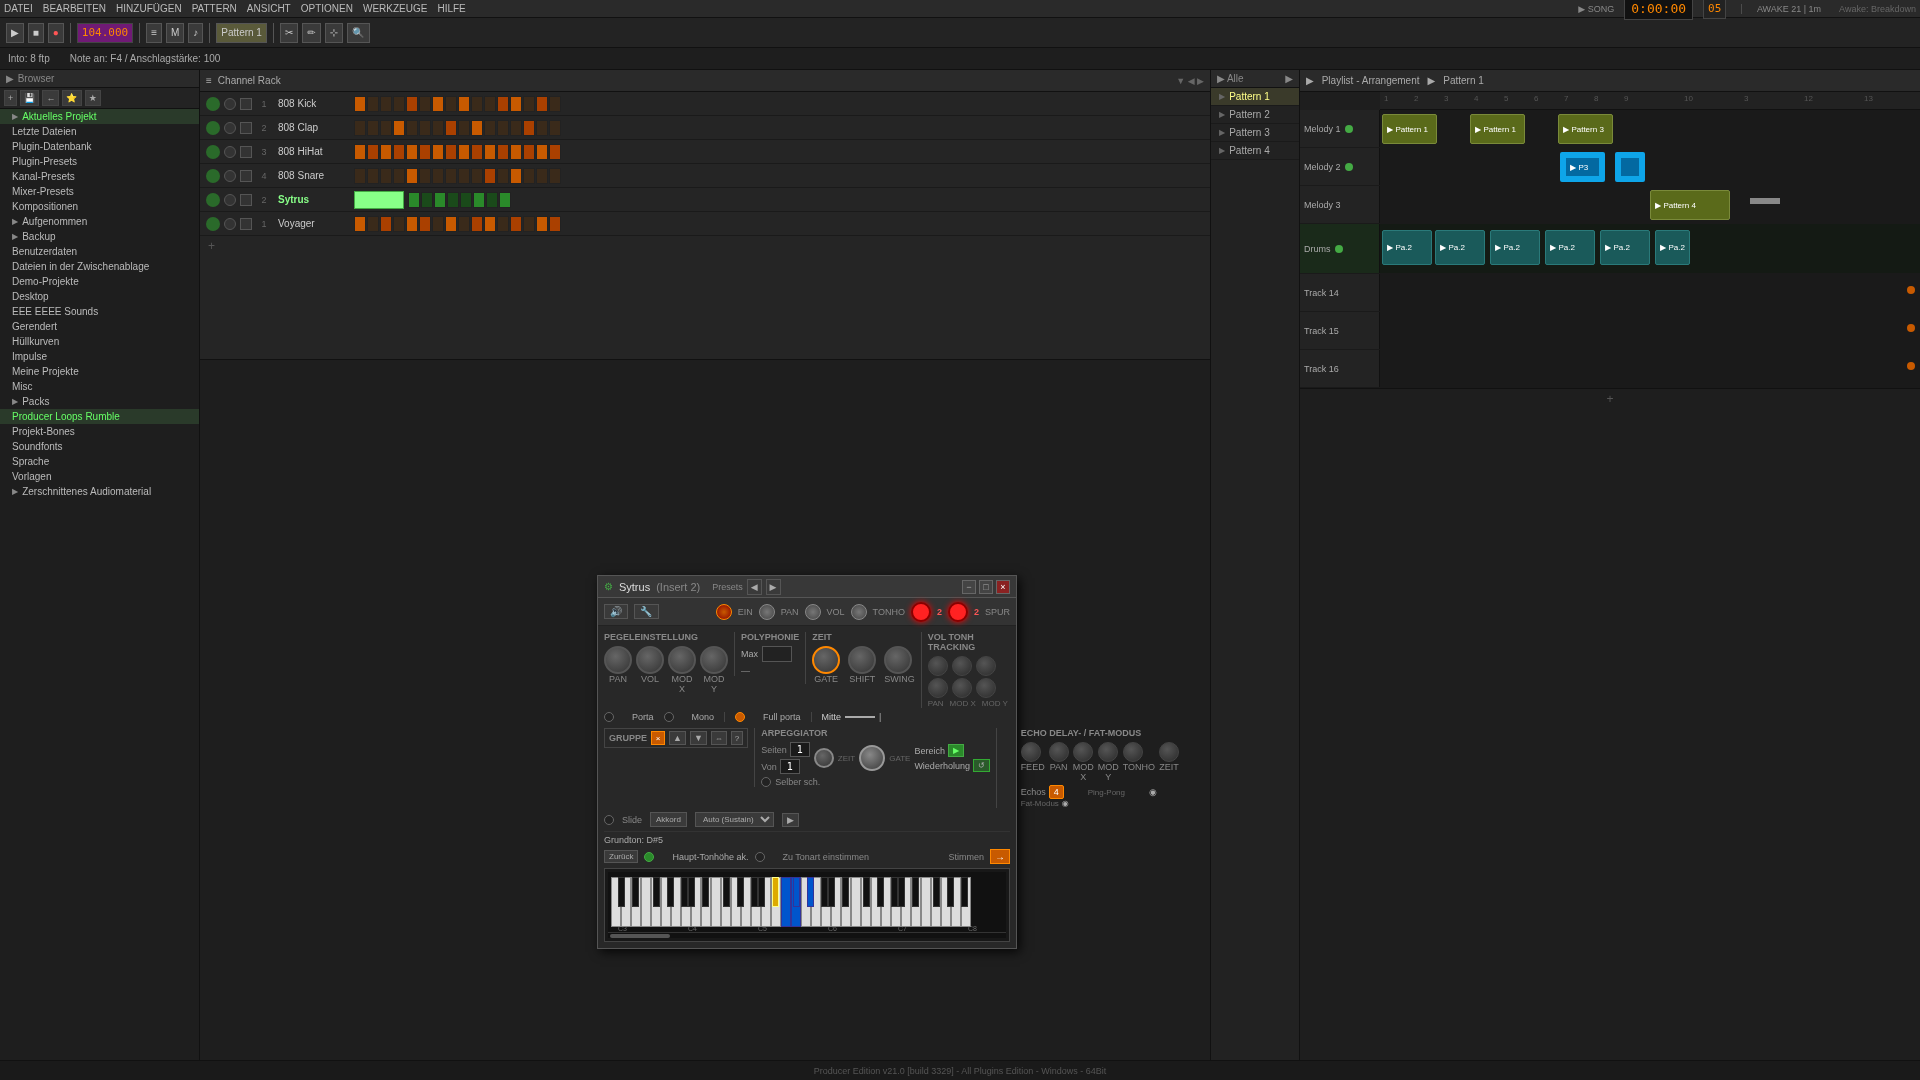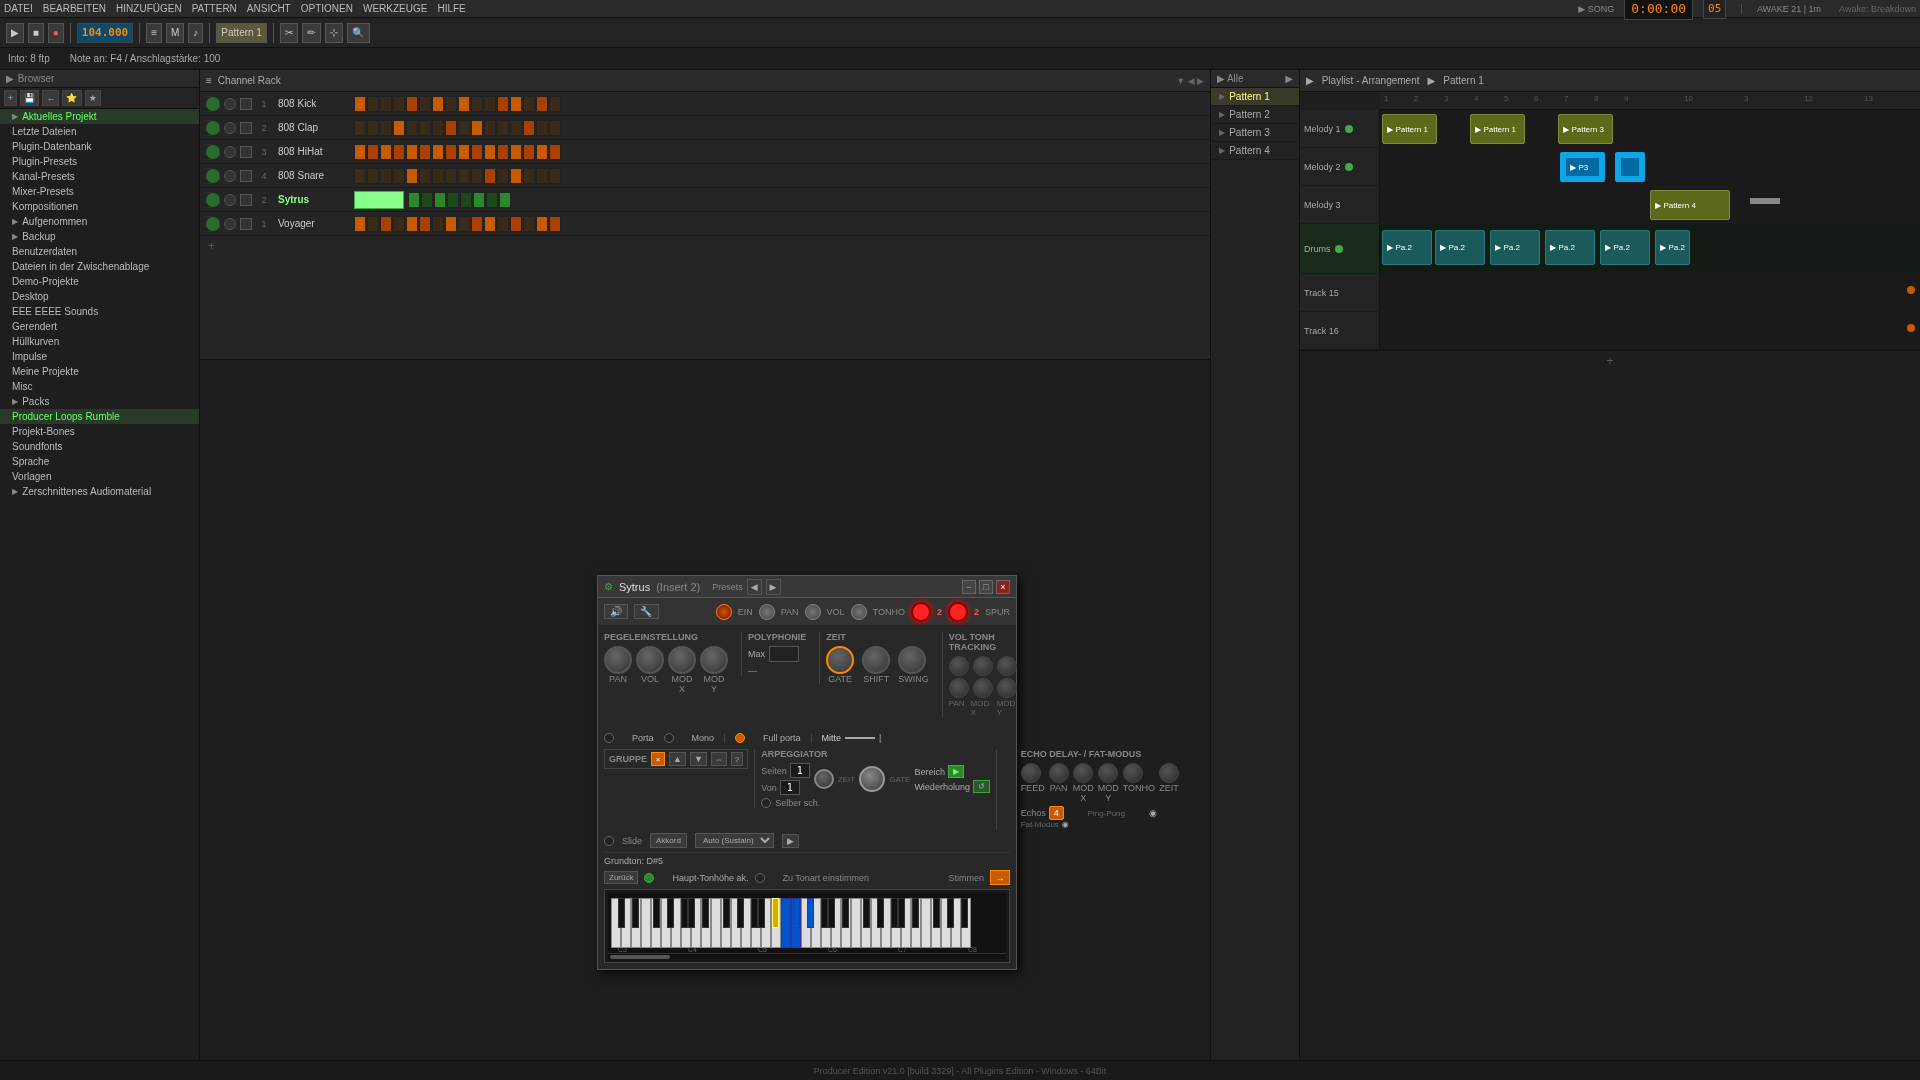--- a/index.html
+++ b/index.html
@@ -52,30 +52,29 @@
       border: 1px solid #444;
       color: #f80;
       font-size: 13px;
       font-family: monospace;
       padding: 1px 6px;
       height: 22px;
       display: flex;
       align-items: center;
     }
     .bpm-display {
-      background: #0c4a6e;
+      background: #701a75;
       border: 1px solid #444;
       color: #f80;
       font-size: 11px;
       font-family: monospace;
       padding: 1px 4px;
       height: 20px;
       display: flex;
       align-items: center;
-      font-weight: bold;
     }
     .toolbar-sep { width: 1px; background: #555; height: 20px; margin: 0 2px; }
 
     
     .info-bar {
       background: #1e1e1e;
       height: 22px;
       display: flex;
       align-items: center;
       padding: 0 8px;
@@ -808,21 +807,21 @@
           <div style="font-size:9px;color:#888">TONHO</div>
           <div class="led-red" style="width:20px;height:20px"></div>
           <div style="font-size:9px;color:#f55;font-weight:bold">2</div>
           <div class="led-red" style="width:20px;height:20px"></div>
           <div style="font-size:9px;color:#f55;font-weight:bold">2</div>
           <div style="font-size:9px;color:#888">SPUR</div>
         </div>
 
         <div class="plugin-body">
 
-          <div style="display:flex;gap:13px;align-items:flex-start;margin-bottom:16px">
+          <div style="display:flex;gap:6px;align-items:flex-start;margin-bottom:4px">
             <div>
               <div class="section-title">Pegeleinstellung</div>
               <div style="display:flex;gap:4px;margin-top:4px">
                 <div>
                   <div class="knob"></div>
                   <div class="plugin-label">PAN</div>
                 </div>
                 <div>
                   <div class="knob"></div>
                   <div class="plugin-label">VOL</div>
@@ -1241,20 +1240,28 @@
                 </div>
               <div class="pattern-block pb-teal" style="left:220px;width:50px;top:6px;height:35px">
                   <span>▶ Pa.2</span>
                 </div>
               <div class="pattern-block pb-teal" style="left:275px;width:35px;top:6px;height:35px">
                   <span>▶ Pa.2</span>
                 </div>
             </div>
           </div>
 
+          <div class="playlist-track">
+            <div class="track-label">
+              <span>Track 14</span>
+            </div>
+            <div class="track-content">
+              <div style="position:absolute;right:5px;top:12px;width:8px;height:8px;background:#c85a00;border-radius:50%"></div>
+            </div>
+          </div>
 
           <div class="playlist-track">
             <div class="track-label">
               <span>Track 15</span>
             </div>
             <div class="track-content">
               <div style="position:absolute;right:5px;top:12px;width:8px;height:8px;background:#c85a00;border-radius:50%"></div>
             </div>
           </div>
 

